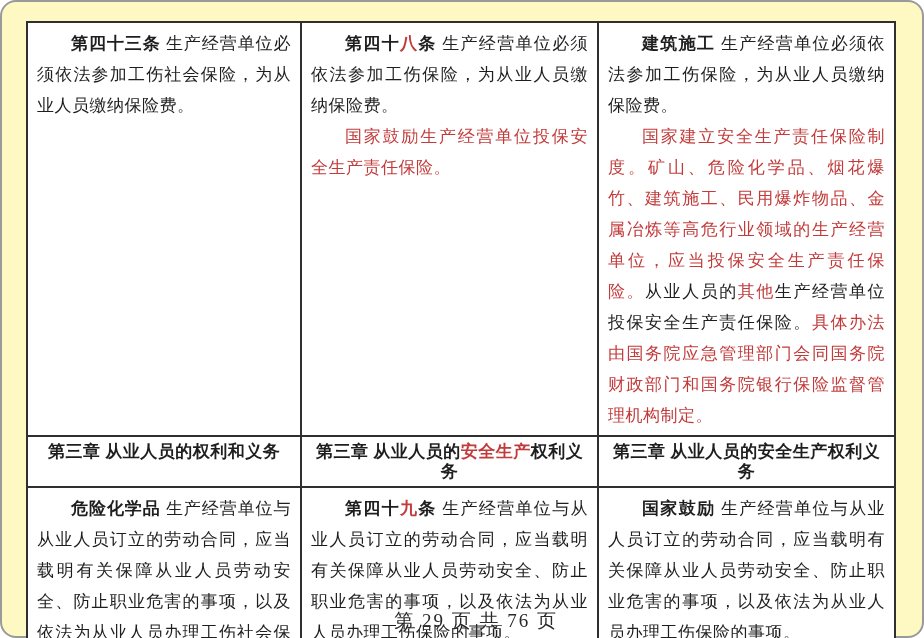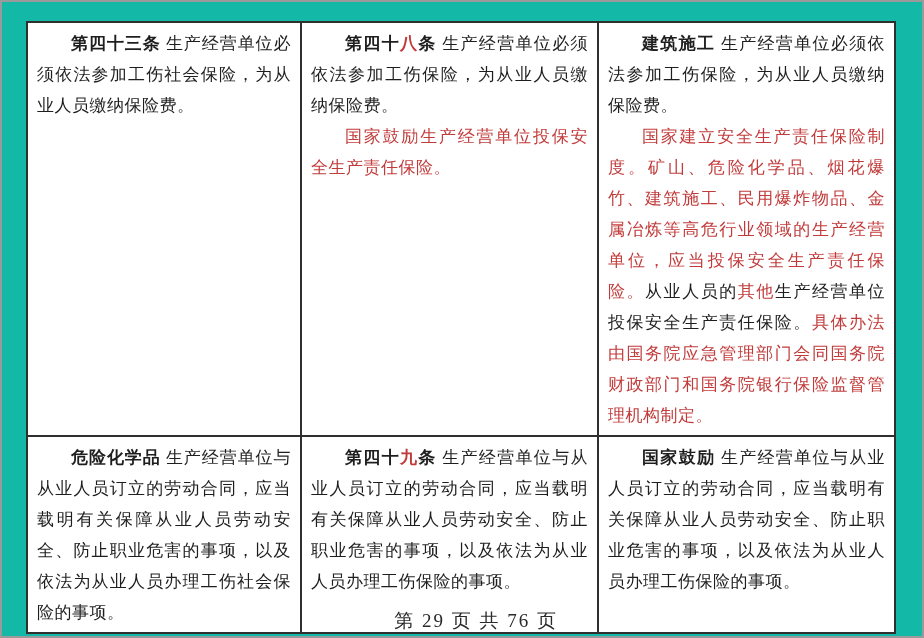--- a/index.html
+++ b/index.html
@@ -6,23 +6,23 @@
   body{
     width:924px;height:638px;
     background:#ffffff;
     font-family:"Liberation Serif", serif;
     position:relative;
     overflow:hidden;
   }
   .screen{
     position:absolute;inset:0;
     border:2px solid #9a9a9a;
-    border-radius:0;
+    border-radius:16px;
     box-sizing:border-box;
-    background:#14b8a6;
+    background:#fef9c3;
   }
   table.compare{
     position:absolute;
     left:24px;top:19px;
     width:868px;height:545px;
     border-collapse:collapse;
     table-layout:fixed;
   }
   table.compare td{
     border:2px solid #2f2f2f;
@@ -93,20 +93,31 @@
           <td class="body">
             <p><span class="run-bold">第四十</span><span class="run-red run-bold">八</span><span class="run-bold">条</span><span> 生产经营单位必须依法参加工伤保险，为从业人员缴纳保险费。</span></p>
             <p><span class="run-red">国家鼓励生产经营单位投保安全生产责任保险。</span></p>
           </td>
           <td class="body">
             <p><span class="run-bold">建筑施工</span><span> 生产经营单位必须依法参加工伤保险，为从业人员缴纳保险费。</span></p>
             <p><span class="run-red">国家建立安全生产责任保险制度。矿山、危险化学品、烟花爆竹、建筑施工、民用爆炸物品、金属冶炼等高危行业领域的生产经营单位，应当投保安全生产责任保险。</span><span>从业人员的</span><span class="run-red">其他</span><span>生产经营单位投保安全生产责任保险。</span><span class="run-red">具体办法由国务院应急管理部门会同国务院财政部门和国务院银行保险监督管理机构制定。</span></p>
           </td>
         </tr>
         <tr>
+          <td class="chapter">
+            <p><span class="run-bold">第三章 从业人员的权利和义务</span></p>
+          </td>
+          <td class="chapter">
+            <p><span class="run-bold">第三章 从业人员的</span><span class="run-red run-bold">安全生产</span><span class="run-bold">权利义务</span></p>
+          </td>
+          <td class="chapter">
+            <p><span class="run-bold">第三章 从业人员的安全生产权利义务</span></p>
+          </td>
+        </tr>
+        <tr>
           <td class="body">
             <p><span class="run-bold">危险化学品</span><span> 生产经营单位与从业人员订立的劳动合同，应当载明有关保障从业人员劳动安全、防止职业危害的事项，以及依法为从业人员办理工伤社会保险的事项。</span></p>
           </td>
           <td class="body">
             <p><span class="run-bold">第四十</span><span class="run-red run-bold">九</span><span class="run-bold">条</span><span> 生产经营单位与从业人员订立的劳动合同，应当载明有关保障从业人员劳动安全、防止职业危害的事项，以及依法为从业人员办理工伤保险的事项。</span></p>
           </td>
           <td class="body">
             <p><span class="run-bold">国家鼓励</span><span> 生产经营单位与从业人员订立的劳动合同，应当载明有关保障从业人员劳动安全、防止职业危害的事项，以及依法为从业人员办理工伤保险的事项。</span></p>
           </td>
         </tr>

